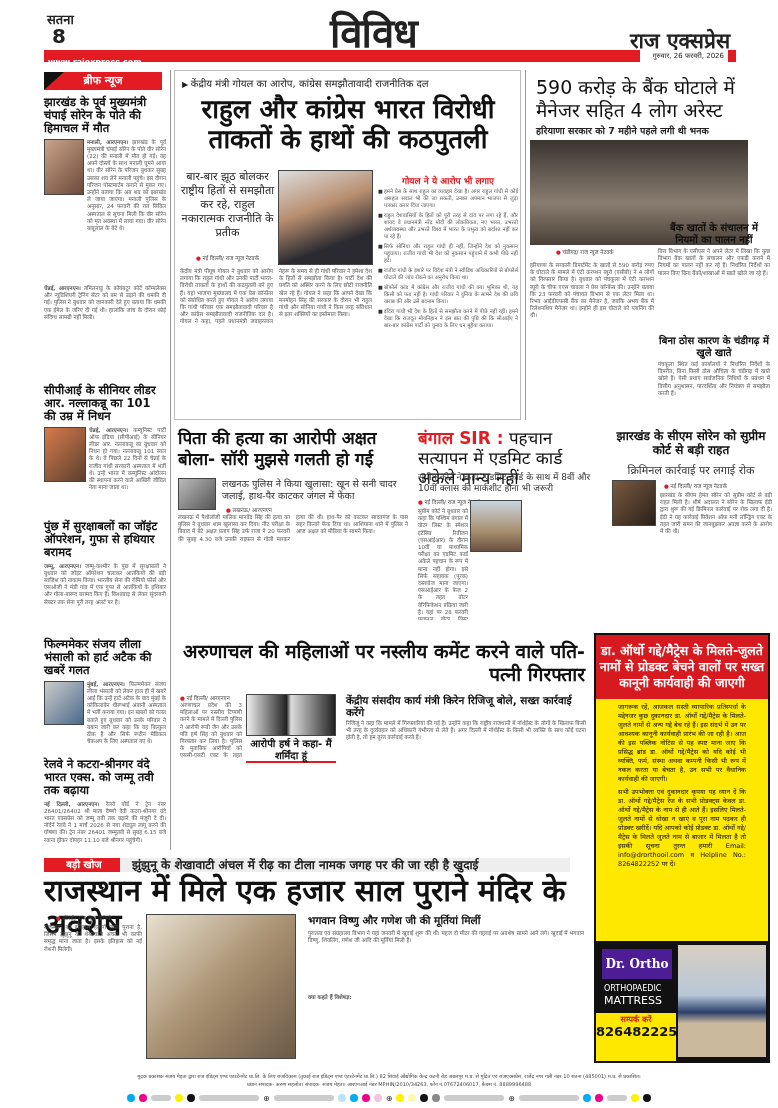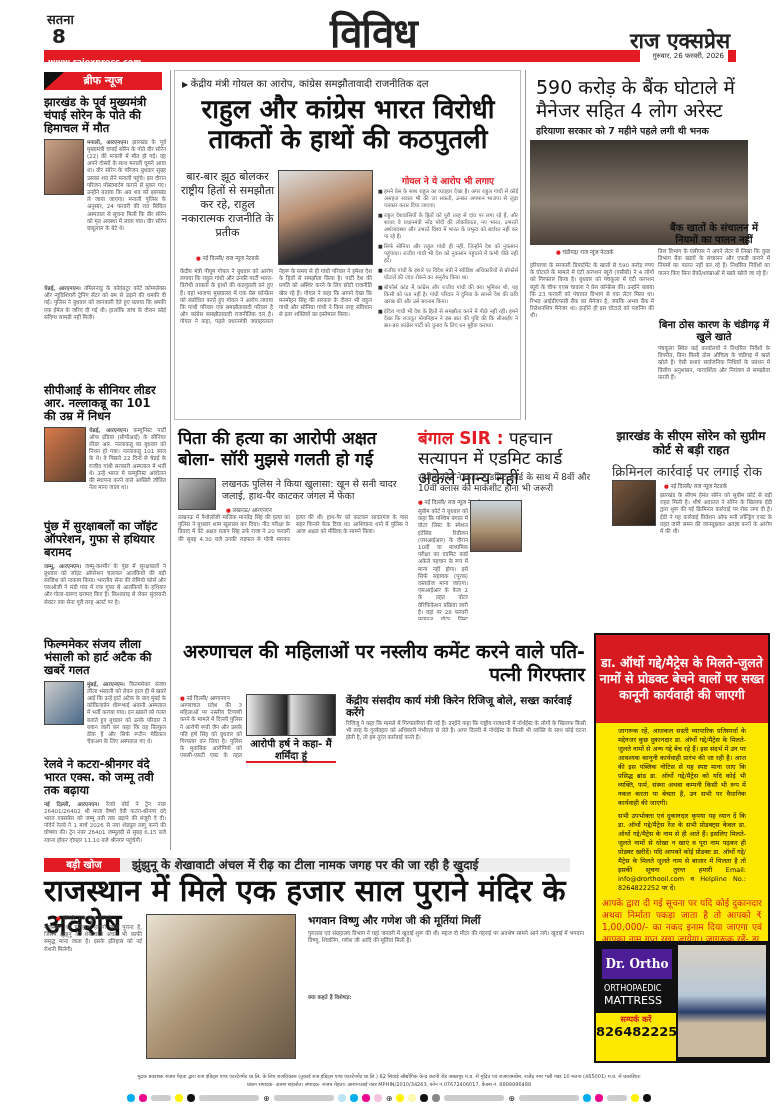--- a/index.html
+++ b/index.html
@@ -33,21 +33,21 @@
 .bullets li{list-style:none;font-size:5.3px;line-height:7px;color:#555;text-align:justify;margin-bottom:3px;padding-left:6px;position:relative}
 .bullets li::before{content:"■";position:absolute;left:0;color:#333;font-size:5px}
 .box-border{left:174px;top:70px;width:347px;height:350px;border:1px solid #bbb}
 
 .bank-hl{left:536px;top:76px;width:240px;font-size:19px;font-weight:normal;line-height:23px;color:#111}
 .bank-deck{left:536px;top:124px;font-size:9.5px;font-weight:bold;color:#222}
 .bank-photo{left:530px;top:140px;width:218px;height:105px;background:linear-gradient(180deg,#3a3530,#8a7d70 60%,#4a4038)}
 .bank-side .hl{font-size:10px;text-align:center}
 
 .ad{left:594px;top:633px;width:176px;height:430px;border:2px solid #111;background:#ffe800}
-.ad-head{background:#d71920;color:#fff;font-weight:bold;font-size:12.5px;line-height:16px;text-align:center;padding:20px 2px}
+.ad-head{background:#d71920;color:#fff;font-weight:bold;font-size:12.5px;line-height:16px;text-align:center;padding:8px 2px}
 .ad-body{font-size:6.5px;line-height:9px;color:#111;padding:4px 22px;text-align:justify}
 .ad-red{font-size:9px;line-height:12px;color:#d71920;padding:0 6px;text-align:justify}
 .ad-bottom{position:absolute;left:0;bottom:0;width:100%;height:120px;background:#111}
 .ad-logo{position:absolute;left:6px;top:8px;width:70px;height:30px;background:#4c1d95;color:#fff;font-family:"DejaVu Serif",serif;font-weight:bold;font-size:12px;text-align:center;line-height:30px}
 .ad-mat{position:absolute;left:8px;top:42px;color:#fff;font-size:8px;line-height:12px}
 .ad-contact{position:absolute;left:0;bottom:0;width:80px;height:48px;background:#ffe800;text-align:center}
 .ad-contact .c1{font-size:8px;color:#d71920;font-weight:bold}
 .ad-contact .c2{font-size:13px;font-weight:bold;color:#111}
 .ad-bed{position:absolute;left:82px;top:4px;width:88px;height:112px;background:linear-gradient(180deg,#d8cfc2,#b7c7d8 45%,#2a3f6a 60%,#cbb99e 70%)}
 
@@ -128,57 +128,56 @@
 </ul>
 
 <div class="abs bank-hl">590 करोड़ के बैंक घोटाले में मैनेजर सहित 4 लोग अरेस्ट</div>
 <div class="abs bank-deck">हरियाणा सरकार को 7 महीने पहले लगी थी भनक</div>
 <div class="abs bank-photo"></div>
 <div class="abs byline" style="left:556px;top:248px">चंडीगढ़/ राज न्यूज नेटवर्क</div>
 <div class="abs txt" style="left:530px;top:262px;width:124px;height:156px">हरियाणा के सरकारी डिपार्टमेंट के खातों से 590 करोड़ रुपए के घोटाले के मामले में एंटी करप्शन ब्यूरो (एसीबी) ने 4 लोगों को गिरफ्तार किया है। बुधवार को पंचकूला में एंटी करप्शन ब्यूरो के चीफ एएस चावला ने प्रेस कॉन्फ्रेंस की। उन्होंने बताया कि 23 फरवरी को पंचायत विभाग से एक लेटर मिला था। रिभव आईडीएफसी बैंक का मैनेजर है, जबकि अभय बैंक में रिलेशनशिप मैनेजर था। इन्होंने ही इस घोटाले को प्लानिंग की थी।</div>
 <div class="abs bank-side" style="left:658px;top:222px;width:112px">
   <div class="hl">बैंक खातों के संचालन में नियमों का पालन नहीं</div>
   <div class="txt" style="height:70px;margin-top:3px">वित्त विभाग के एसीएस ने अपने लेटर में लिखा कि कुछ विभाग बैंक खातों के संचालन और एफडी कराने में नियमों का पालन नहीं कर रहे हैं। निर्धारित निर्देशों का पालन किए बिना बैंकों/शाखाओं में खाते खोले जा रहे हैं।</div>
-  <div class="hl" style="margin-top:1px">बिना ठोस कारण के चंडीगढ़ में खुले खाते</div>
+  <div class="hl" style="margin-top:17px">बिना ठोस कारण के चंडीगढ़ में खुले खाते</div>
   <div class="txt" style="height:48px;margin-top:3px">पंचकूला स्थित कई कार्यालयों ने निर्धारित निर्देशों के विपरीत, बिना किसी ठोस औचित्य के चंडीगढ़ में खाते खोले हैं। ऐसी प्रथाएं सार्वजनिक निधियों के प्रबंधन में वित्तीय अनुशासन, पारदर्शिता और नियंत्रण से समझौता करती हैं।</div>
 </div>
 
 <div class="abs hl" style="left:178px;top:428px;width:230px;font-size:17px;line-height:21px">पिता की हत्या का आरोपी अक्षत बोला- सॉरी मुझसे गलती हो गई</div>
 <div class="abs photo" style="left:178px;top:478px;width:38px;height:32px;background:linear-gradient(135deg,#bbb,#555)"></div>
 <div class="abs" style="left:222px;top:478px;width:186px;font-size:9.5px;line-height:12px;color:#333">लखनऊ पुलिस ने किया खुलासा: खून से सनी चादर जलाई, हाथ-पैर काटकर जंगल में फेंका</div>
 <div class="abs byline" style="left:226px;top:506px">लखनऊ/ आरएनएन</div>
 <div class="abs txt" style="left:178px;top:514px;width:230px;height:106px;column-count:2;column-gap:6px">लखनऊ में पैथोलॉजी मालिक मानवेंद्र सिंह की हत्या का पुलिस ने बुधवार शाम खुलासा कर दिया। नीट परीक्षा के विवाद में बेटे अक्षत प्रताप सिंह उर्फ राजा ने 20 फरवरी की सुबह 4.30 बजे उनकी राइफल से गोली मारकर हत्या की थी। हाथ-पैर को काटकर सादतगंज के पास सहर किनारे फेंक दिया था। आशियाना थाने में पुलिस ने आज अक्षत को मीडिया के सामने किया।</div>
 
 <div class="abs" style="left:418px;top:428px;width:180px;font-size:17px;line-height:20px;color:#111"><span style="color:#e31b23;font-weight:bold">बंगाल SIR :</span> <span>पहचान सत्यापन में एडमिट कार्ड अकेले मान्य नहीं</span></div>
 <div class="abs" style="left:418px;top:472px;width:180px;font-size:9px;line-height:11px;color:#333">सुप्रीम कोर्ट ने कहा- एडमिट कार्ड के साथ में 8वीं और 10वीं क्लास की मार्कशीट होना भी जरूरी</div>
 <div class="abs byline" style="left:418px;top:498px">नई दिल्ली/ राज न्यूज नेटवर्क</div>
 <div class="abs photo" style="left:470px;top:500px;width:52px;height:52px;background:linear-gradient(180deg,#c9d4dd,#a89070 60%,#6a5040)"></div>
 <div class="abs txt" style="left:418px;top:508px;width:50px;height:112px">सुप्रीम कोर्ट ने बुधवार को कहा कि पश्चिम बंगाल में वोटर लिस्ट के स्पेशल इंटेंसिव रिवीजन (एसआईआर) के दौरान 10वीं या माध्यमिक परीक्षा का एडमिट कार्ड अकेले पहचान के रूप में मान्य नहीं होगा। इसे सिर्फ सहायक (पूरक) दस्तावेज माना जाएगा। एसआईआर के फेज 2 के तहत वोटर वेरिफिकेशन प्रक्रिया जारी है। यहां पर 28 फरवरी फाइनल वोटर लिस्ट प्रकाशित होगी।</div>
 <div class="abs txt" style="left:526px;top:508px;width:66px;height:112px"></div>
 
 <div class="abs hl" style="left:612px;top:430px;width:158px;font-size:12px;text-align:center">झारखंड के सीएम सोरेन को सुप्रीम कोर्ट से बड़ी राहत</div>
-<div class="abs" style="left:612px;top:462px;width:158px;font-size:13px;text-align:left;color:#333">क्रिमिनल कार्रवाई पर लगाई रोक</div>
+<div class="abs" style="left:612px;top:462px;width:158px;font-size:11px;text-align:center;color:#333">क्रिमिनल कार्रवाई पर लगाई रोक</div>
 <div class="abs photo" style="left:612px;top:480px;width:44px;height:46px;background:linear-gradient(135deg,#7a5a40,#2a2018)"></div>
 <div class="abs byline" style="left:664px;top:482px">नई दिल्ली/ राज न्यूज नेटवर्क</div>
 <div class="abs txt" style="left:660px;top:492px;width:112px;height:128px">झारखंड के सीएम हेमंत सोरेन को सुप्रीम कोर्ट से बड़ी राहत मिली है। शीर्ष अदालत ने सोरेन के खिलाफ ईडी द्वारा शुरू की गई क्रिमिनल कार्रवाई पर रोक लगा दी है। ईडी ने यह कार्रवाई प्रिवेंशन ऑफ मनी लॉन्ड्रिंग एक्ट के तहत जारी समन की जानबूझकर अवज्ञा करने के आरोप में की थी।</div>
 
 <div class="abs hl" style="left:180px;top:640px;width:405px;font-size:19px;line-height:23px;text-align:right">अरुणाचल की महिलाओं पर नस्लीय कमेंट करने वाले पति-पत्नी गिरफ्तार</div>
 <div class="abs byline" style="left:180px;top:694px">नई दिल्ली/ आरएनएन</div>
 <div class="abs photo" style="left:246px;top:694px;width:90px;height:42px;background:linear-gradient(90deg,#eee,#222 45%,#ddd 50%,#222)"></div>
 <div class="abs hl" style="left:246px;top:738px;width:90px;font-size:10px;text-align:center;border-bottom:2px solid #e31b23">आरोपी हर्ष ने कहा- मैं शर्मिंदा हूं</div>
 <div class="abs txt" style="left:180px;top:702px;width:62px;height:56px">अरुणाचल प्रदेश की 3 महिलाओं पर नस्लीय टिप्पणी करने के मामले में दिल्ली पुलिस ने आरोपी रूबी जैन और उसके पति हर्ष सिंह को बुधवार को गिरफ्तार कर लिया है। पुलिस के मुताबिक आरोपियों को एससी-एसटी एक्ट के तहत गिरफ्तार किया गया है। कोर्ट ने कपल को 14 दिन की न्यायिक हिरासत में भेजा है।</div>
 <div class="abs txt" style="left:180px;top:762px;width:160px;height:88px"></div>
 <div class="abs hl" style="left:346px;top:694px;width:240px;font-size:10.5px">केंद्रीय संसदीय कार्य मंत्री किरेन रिजिजू बोले, सख्त कार्रवाई करेंगे</div>
 <div class="abs txt" style="left:346px;top:720px;width:240px;height:128px">रिजिजू ने कहा कि मामले में गिरफ्तारियां की गई हैं। उन्होंने कहा कि राष्ट्रीय राजधानी में नॉर्थईस्ट के लोगों के खिलाफ किसी भी तरह के दुर्व्यवहार को अधिकारी गंभीरता से लेते हैं। अगर दिल्ली में नॉर्थईस्ट के किसी भी व्यक्ति के साथ कोई घटना होती है, तो हम तुरंत कार्रवाई करते हैं।</div>
 
 <div class="abs ad">
   <div class="ad-head">डा. ऑर्थो गद्दे/मैट्रेस के मिलते-जुलते नामों से प्रोडक्ट बेचने वालों पर सख्त कानूनी कार्यवाही की जाएगी</div>
   <div class="ad-body">जागरूक रहें, आजकल सस्ती व्यापारिक प्रतिस्पर्धा के मद्देनजर कुछ दुकानदार डा. ऑर्थो गद्दे/मैट्रेस के मिलते-जुलते नामों से अन्य गद्दे बेच रहे हैं। इस संदर्भ में उन पर आवश्यक कानूनी कार्यवाही प्रारंभ की जा रही है। आज की इस पब्लिक नोटिस से यह स्पष्ट माना जाए कि प्रसिद्ध ब्रांड डा. ऑर्थो गद्दे/मैट्रेस को यदि कोई भी व्यक्ति, फर्म, संस्था अथवा कम्पनी किसी भी रूप में नकल करता या बेचता है, उन सभी पर वैधानिक कार्यवाही की जाएगी।</div>
   <div class="ad-body" style="padding-top:0">सभी उपभोक्ता एवं दुकानदार कृपया यह ध्यान दें कि डा. ऑर्थो गद्दे/मैट्रेस रेंज के सभी प्रोडक्ट्स केवल डा. ऑर्थो गद्दे/मैट्रेस के नाम से ही आते हैं। इसलिए मिलते-जुलते नामों से धोखा न खाएं व पूरा नाम पढ़कर ही प्रोडक्ट खरीदें। यदि आपको कोई प्रोडक्ट डा. ऑर्थो गद्दे/मैट्रेस के मिलते जुलते नाम से बाजार में मिलता है तो इसकी सूचना तुरन्त हमारी Email: info@drorthooil.com व Helpline No.: 8264822252 पर दें।</div>
-  <div class="ad-red">आपके द्वारा दी गई सूचना पर यदि कोई दुकानदार अथवा निर्माता पकड़ा जाता है तो आपको ₹ 1,00,000/- का नकद इनाम दिया जाएगा एवं आपका नाम गुप्त रखा जायेगा। जागरूक रहें- डा. ऑर्थो मैट्रेस का पक्का बिल अवश्य लें।</div>
   <div class="ad-bottom">
     <div class="ad-logo">Dr. Ortho</div>
     <div class="ad-mat">
         <div>ORTHOPAEDIC</div>
         <div style="font-size:11px">MATTRESS</div>
       </div>
     <div class="ad-contact">
       <div class="c1">सम्पर्क करें</div>
       <div class="c2">8264822252</div>
     </div>

